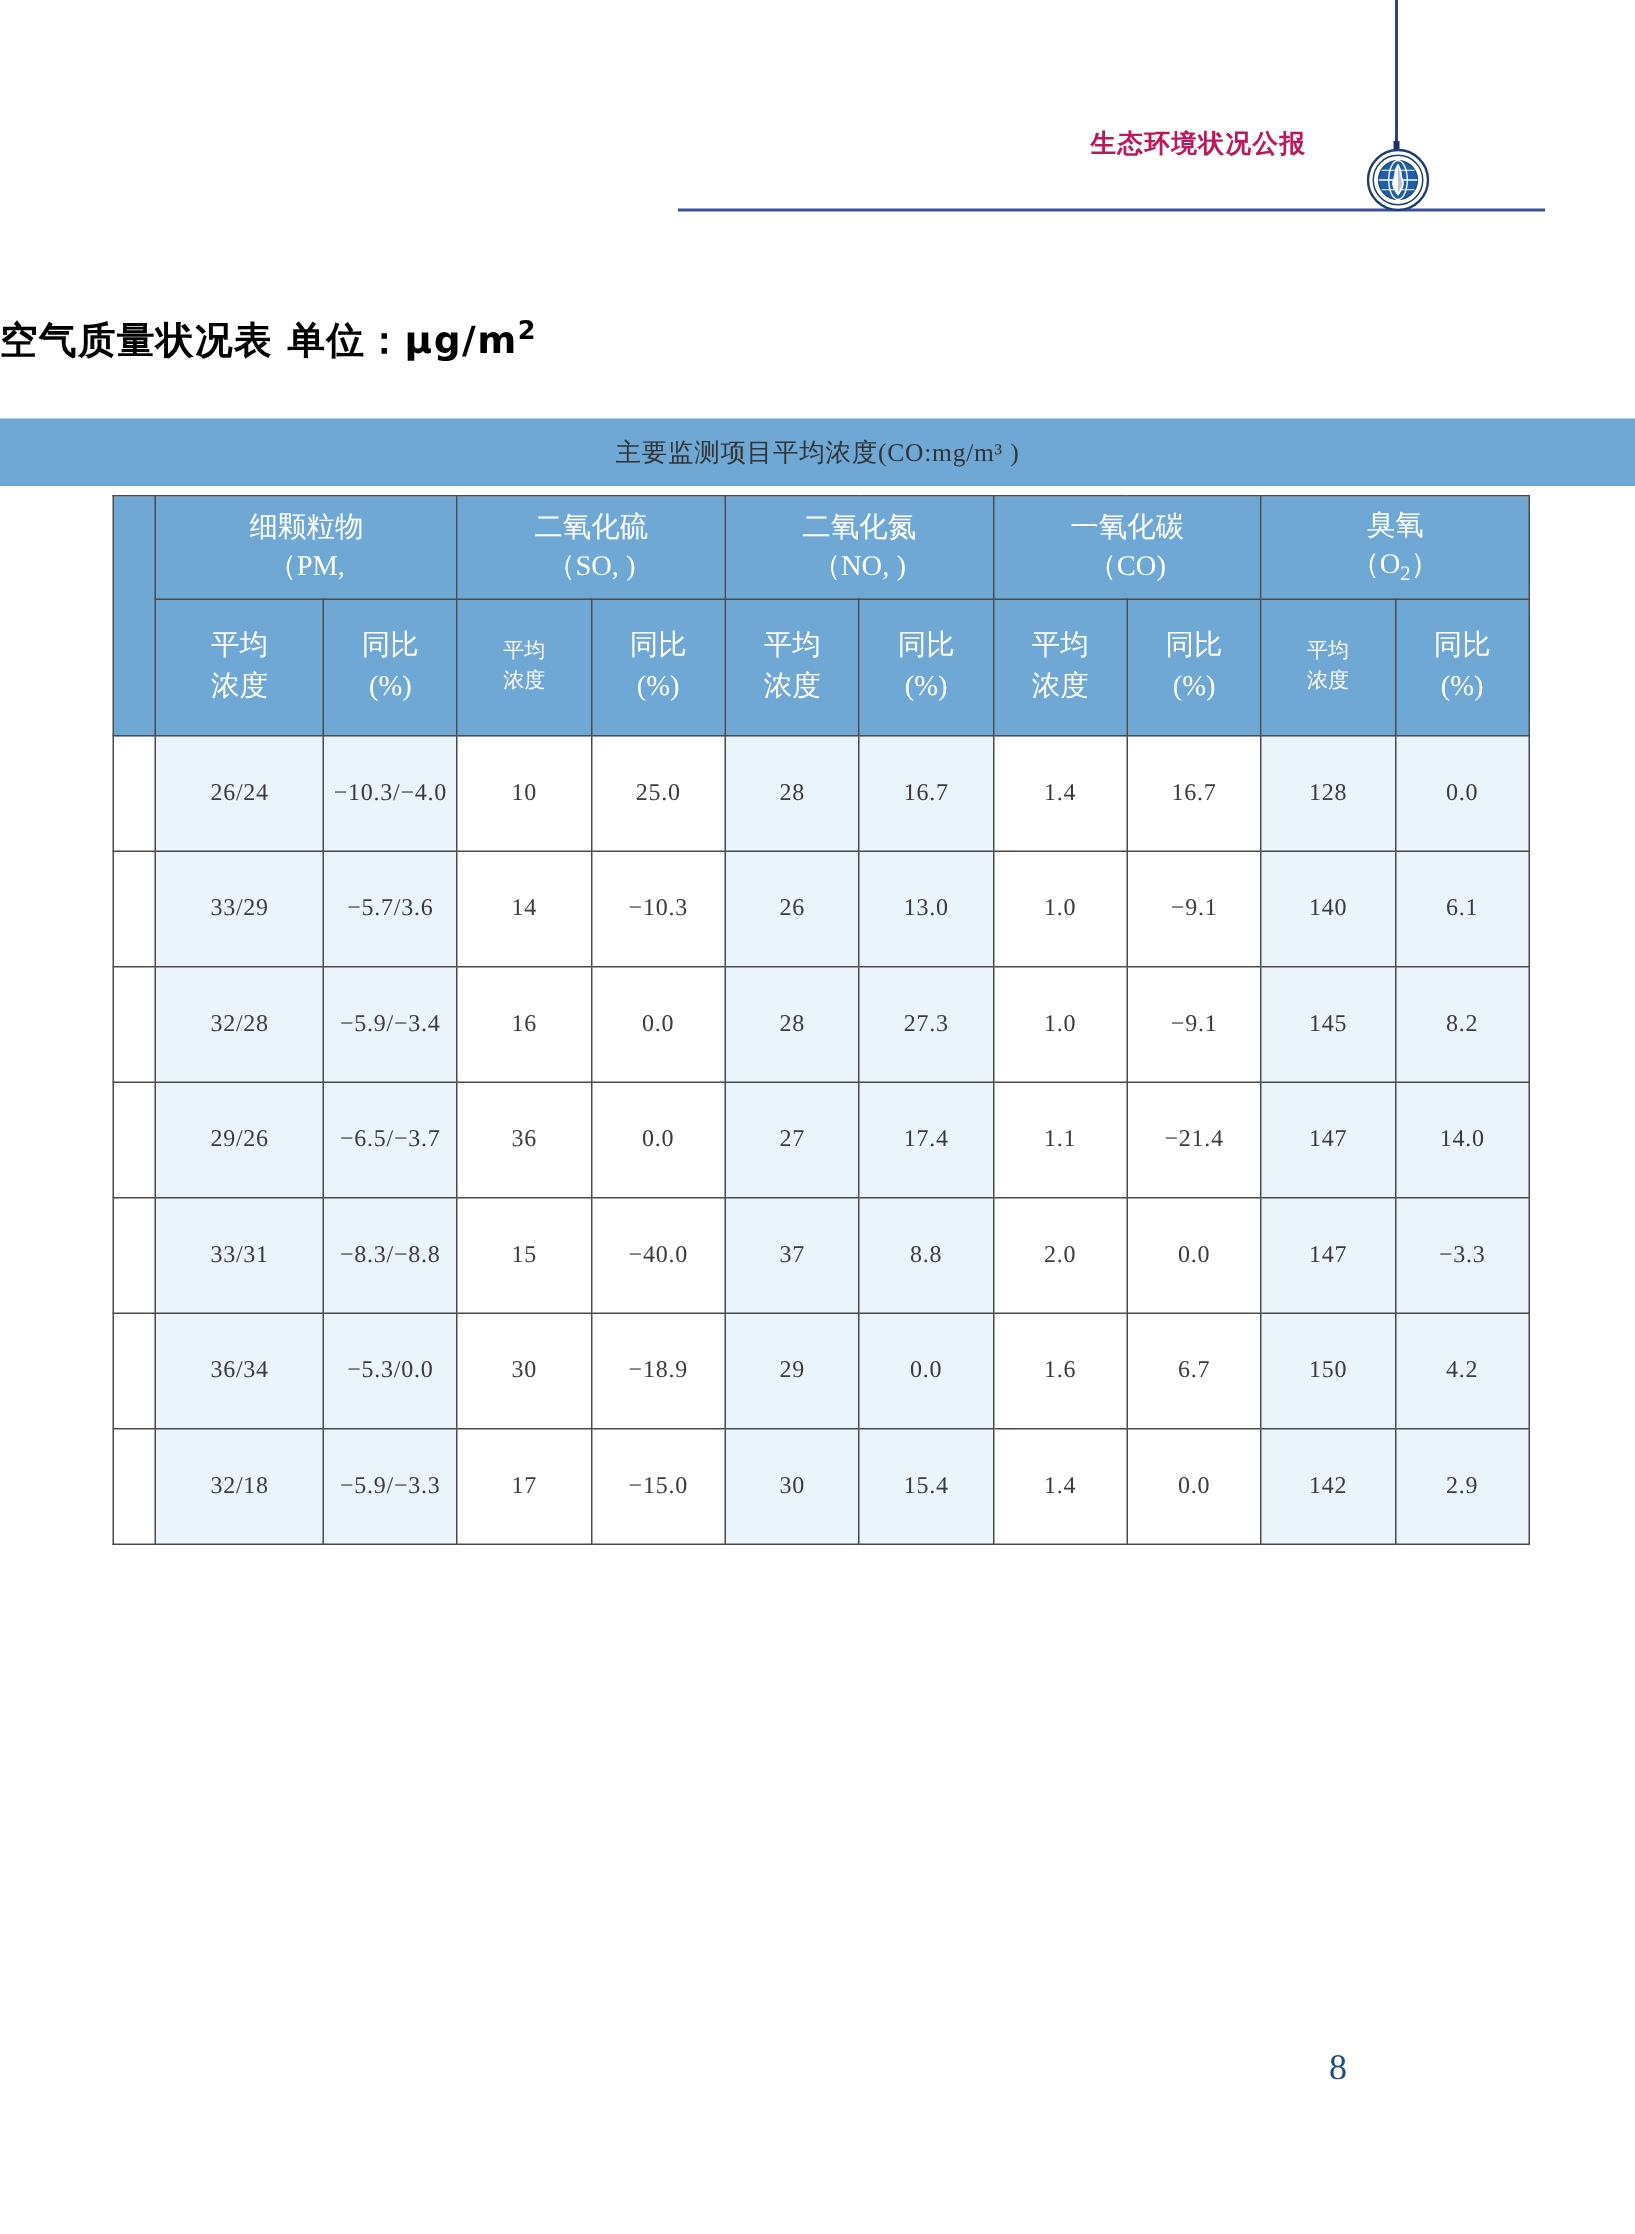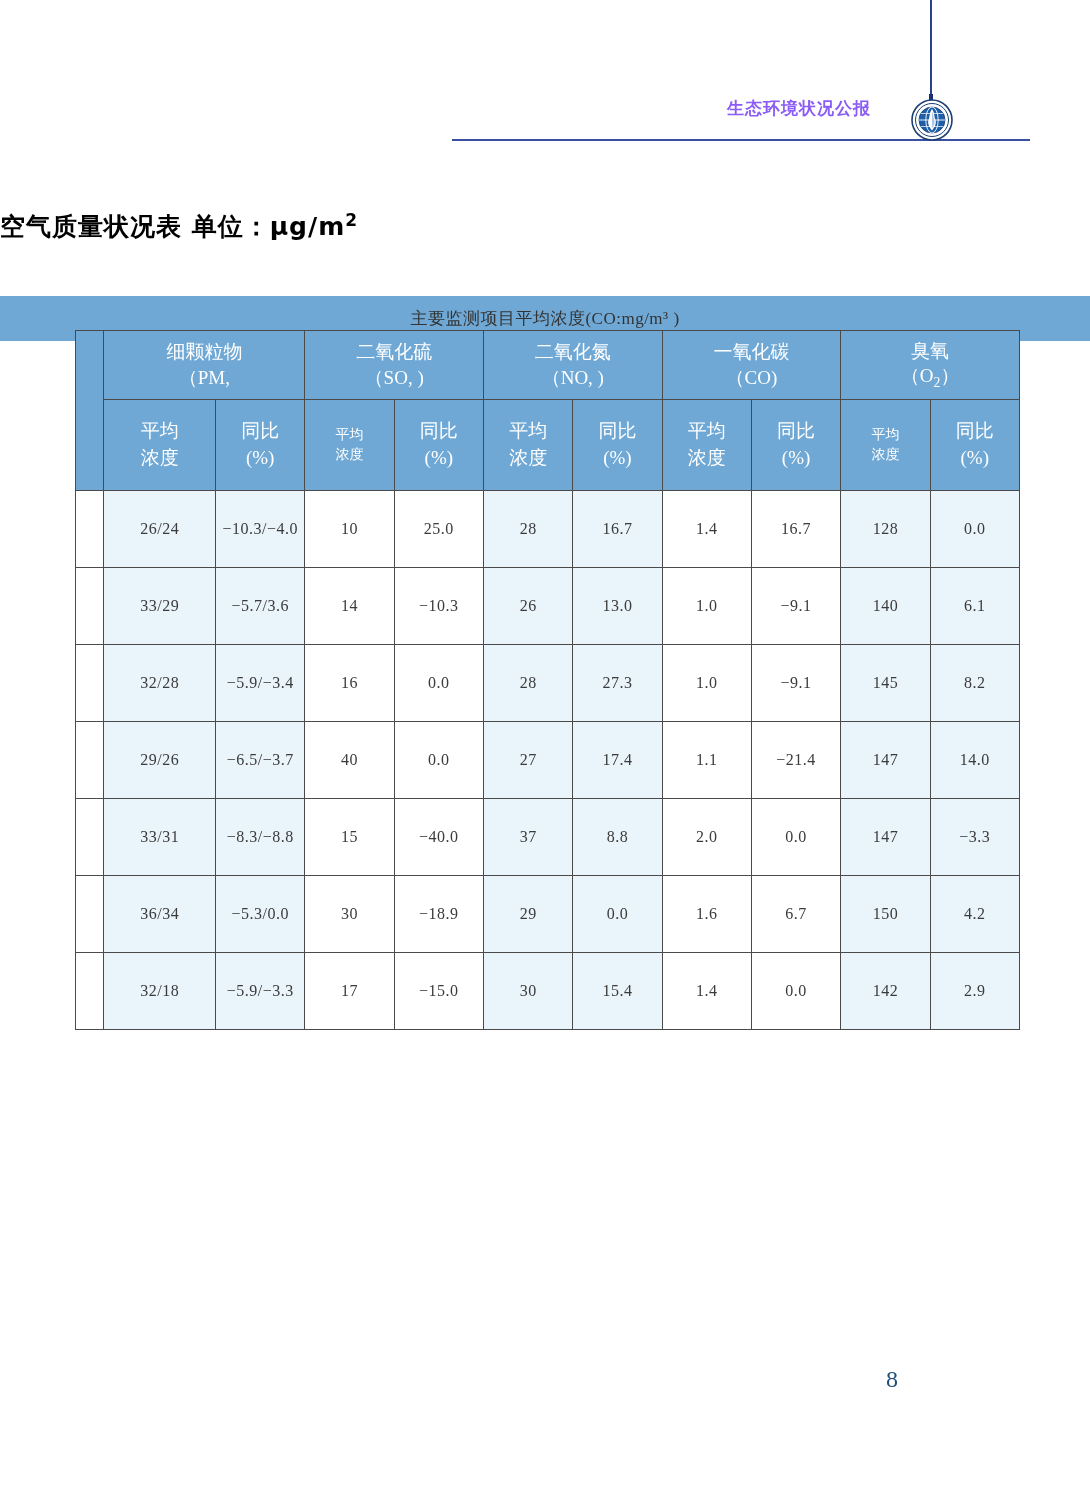--- a/index.html
+++ b/index.html
@@ -55,24 +55,23 @@
     white-space: nowrap;
   }
   .hdr-sub {
     position: absolute;
     left: 727px;
     top: 96px;
     transform: translateY(-50%);
     font-family: "DejaVu Sans", "Liberation Sans", sans-serif;
     font-size: 17px;
     font-weight: bold;
-    color: #8b5cf6;
+    color: #be185d;
     letter-spacing: 1px;
     white-space: nowrap;
-    margin-top: 12px;
   }
   .hdr-rule {
     position: absolute;
     left: 452px;
     top: 139px;
     width: 578px;
     height: 2px;
     background: #3b4fa0;
   }
 
@@ -108,21 +107,20 @@
     top: 279px;
     width: 1090px;
     height: 45px;
     background: #6fa8d4;
     display: flex;
     align-items: center;
     justify-content: center;
     font-size: 17px;
     color: #333333;
     letter-spacing: 0.5px;
-    margin-top: 17px;
   }
 
   
   .tbl-wrap {
     position: absolute;
     left: 75px;
     top: 330px;
     width: 945px;
   }
   table.air {
@@ -359,21 +357,21 @@
           <td class="tint">27.3</td>
           <td>1.0</td>
           <td>−9.1</td>
           <td class="tint">145</td>
           <td class="tint">8.2</td>
         </tr>
         <tr>
           <td class="rowlabel"></td>
           <td class="tint">29/26</td>
           <td class="tint">−6.5/−3.7</td>
-          <td>40</td>
+          <td>36</td>
           <td>0.0</td>
           <td class="tint">27</td>
           <td class="tint">17.4</td>
           <td>1.1</td>
           <td>−21.4</td>
           <td class="tint">147</td>
           <td class="tint">14.0</td>
         </tr>
         <tr>
           <td class="rowlabel"></td>

